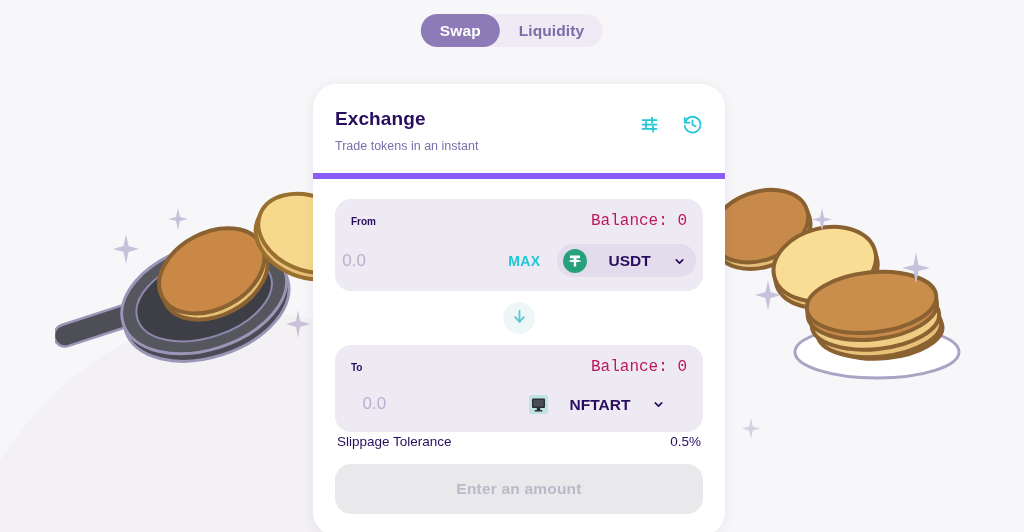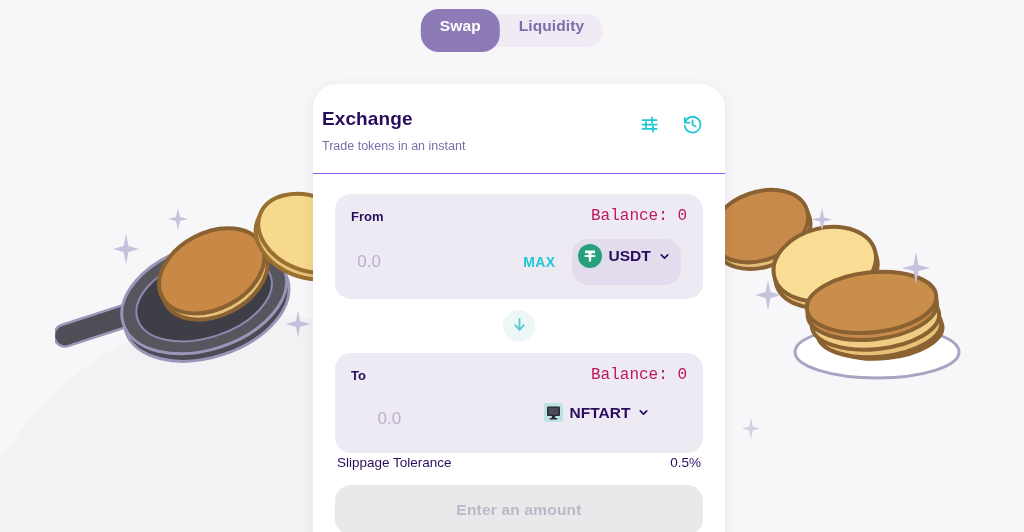--- a/index.html
+++ b/index.html
@@ -56,21 +56,21 @@
     border-radius: 18px;
     padding: 0;
     height: 33px;
     z-index: 5;
   }
   .tab {
     font-size: 15.5px;
     font-weight: bold;
     color: #7A6EAA;
     padding: 0 19px;
-    height: 43px;
+    height: 33px;
     line-height: 33px;
     border-radius: 18px;
     cursor: pointer;
     white-space: nowrap;
     letter-spacing: .1px;
   }
   .tab.active {
     background: #8D7BB8;
     color: #FFFFFF;
   }
@@ -82,22 +82,22 @@
     top: 84px;
     width: 412px;
     background: #FFFFFF;
     border-radius: 24px;
     box-shadow: 0 2px 14px rgba(40, 13, 95, .07);
     z-index: 4;
     overflow: hidden;
   }
 
   .card-header {
-    padding: 24px 22px 20px 9px;
-    border-bottom: 1px solid #8b5cf6;
+    padding: 24px 22px 20px 22px;
+    border-bottom: 6px solid #8b5cf6;
     display: flex;
     align-items: flex-start;
     justify-content: space-between;
   }
   .card-title {
     font-size: 19px;
     font-weight: bold;
     color: #280D5F;
     margin-bottom: 9px;
     letter-spacing: .1px;
@@ -122,21 +122,21 @@
     border-radius: 16px;
     padding: 13px 16px 14px 16px;
   }
   .panel-top {
     display: flex;
     justify-content: space-between;
     align-items: center;
     margin-bottom: 14px;
   }
   .panel-label {
-    font-size: 13px;
+    font-size: 10px;
     font-weight: bold;
     color: #280D5F;
   }
   .panel-balance {
     font-size: 16px;
     color: #be185d;
     font-family: Liberation Mono, monospace;
   }
   .panel-bottom {
     display: flex;
@@ -164,24 +164,24 @@
     font-size: 14px;
     font-weight: bold;
     letter-spacing: .4px;
     cursor: pointer;
     padding: 0 6px;
   }
 
   .token-select {
     display: flex;
     align-items: center;
-    gap: 7px;
+    gap: 22px;
     background: #E2DCEC;
     border-radius: 16px;
-    padding: 5px 10px 17px 6px;
+    padding: 5px 10px 4px 6px;
     cursor: pointer;
     border: 0;
     font-family: "Liberation Sans", sans-serif;
   }
   .token-select.plain { background: transparent; }
   .token-name {
     font-size: 15.5px;
     font-weight: bold;
     color: #280D5F;
   }

